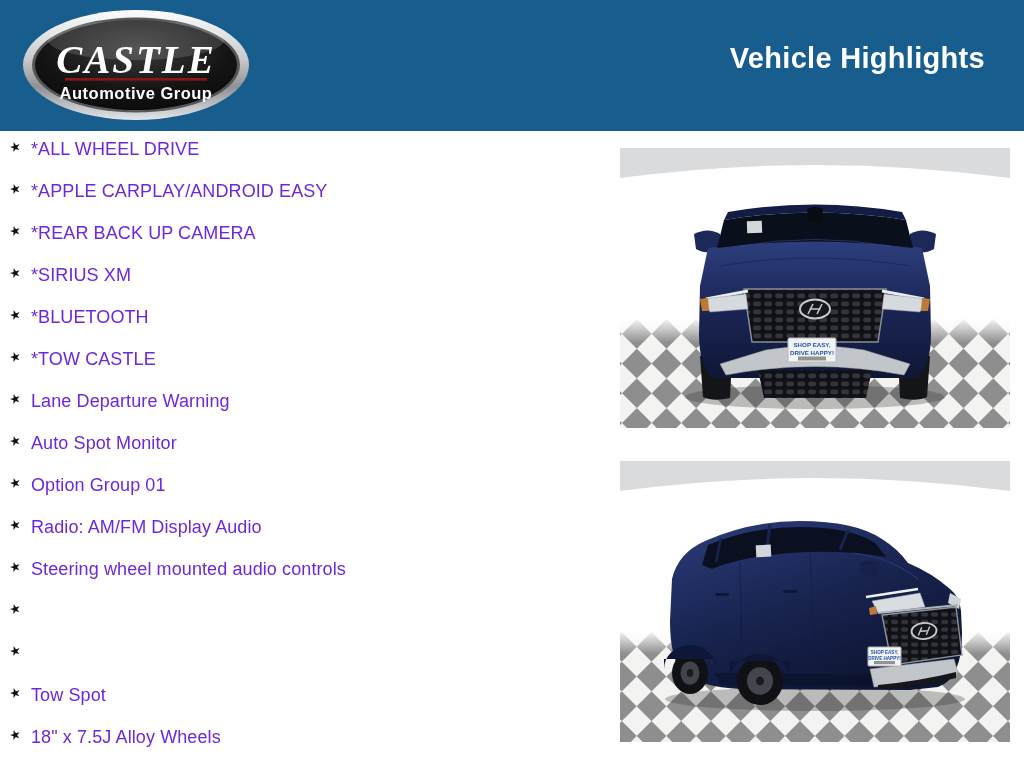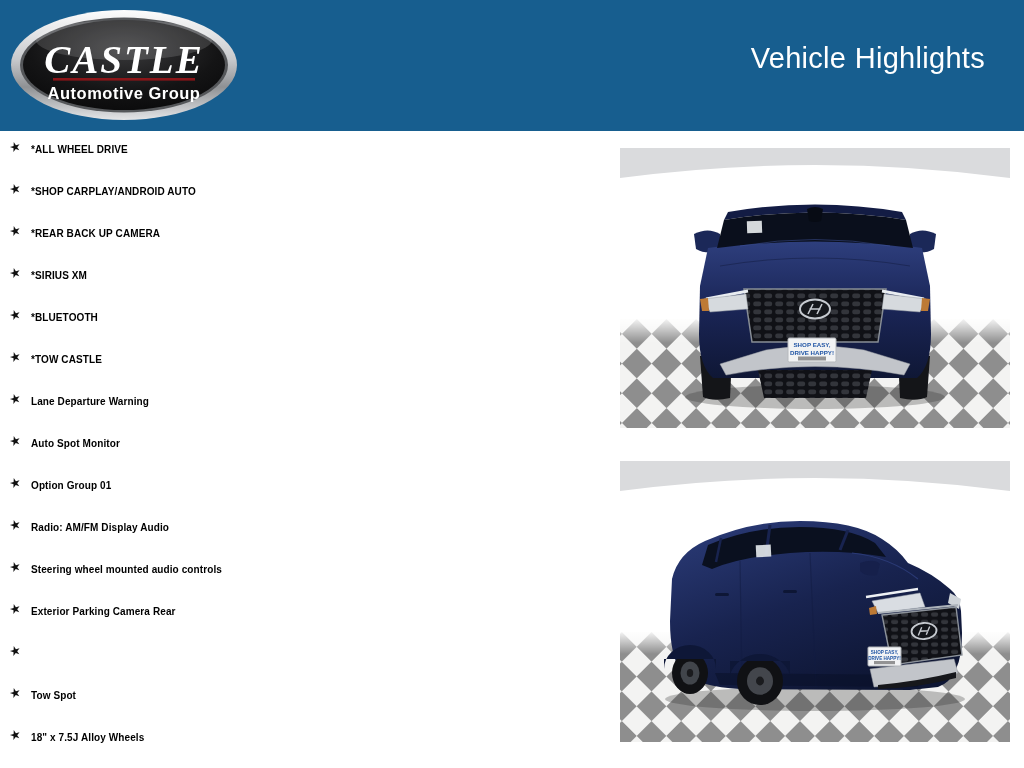--- a/index.html
+++ b/index.html
@@ -8,50 +8,50 @@
     font-family:"Liberation Sans",sans-serif;
     position:relative;overflow:hidden;
   }
   .page{position:absolute;inset:0;width:1024px;height:768px;}
 
   
   .header{
     position:absolute;left:0;top:0;width:1024px;height:131px;
     background:#175e8f;
   }
-  .logo{position:absolute;left:8px;top:7px;width:232px;height:116px;}
+  .logo{position:absolute;left:20px;top:7px;width:232px;height:116px;}
   .logo svg{display:block;width:100%;height:100%;}
   .logo-main{
     font-family:"Liberation Serif",serif;font-style:italic;font-weight:600;
     font-size:39px;letter-spacing:2px;fill:#ffffff;
   }
   .logo-sub{
     font-family:"Liberation Sans",sans-serif;font-weight:bold;
     font-size:16.5px;letter-spacing:.5px;fill:#ffffff;
   }
   .title{
     position:absolute;right:39px;top:42px;margin:0;
-    color:#ffffff;font-size:29px;font-weight:400;letter-spacing:.3px;
+    color:#ffffff;font-size:29px;font-weight:700;letter-spacing:.3px;
     font-family:"Liberation Sans",sans-serif;
   }
 
   
   .features{
     position:absolute;left:8px;top:128px;margin:0;padding:0;
     list-style:none;width:600px;
   }
   .feature{height:42px;display:flex;align-items:center;}
   .star{
     display:inline-block;width:22px;flex:0 0 22px;
     font-size:13px;line-height:13px;color:#111;
     transform:translateY(-4px) rotate(-16deg);
     text-align:left;padding-left:1px;
   }
   .flabel{
-    font-size:10px;font-weight:700;color:#000000;letter-spacing:.1px;
+    font-size:18px;font-weight:400;color:#6d28d9;letter-spacing:.1px;
     white-space:nowrap;
   }
 
   
   .photo{position:absolute;left:620px;width:390px;margin:0;}
   .photo svg{display:block;width:100%;height:100%;}
   #photo1{top:148px;height:280px;}
   #photo2{top:461px;height:281px;}
 
   .plate-text{
@@ -92,21 +92,21 @@
     <h1 class="title">Vehicle Highlights</h1>
   </header>
 
   <ul class="features">
     <li class="feature">
         <span class="star">★</span>
         <span class="flabel">*ALL WHEEL DRIVE</span>
       </li>
     <li class="feature">
         <span class="star">★</span>
-        <span class="flabel">*SHOP CARPLAY/ANDROID AUTO</span>
+        <span class="flabel">*APPLE CARPLAY/ANDROID EASY</span>
       </li>
     <li class="feature">
         <span class="star">★</span>
         <span class="flabel">*REAR BACK UP CAMERA</span>
       </li>
     <li class="feature">
         <span class="star">★</span>
         <span class="flabel">*SIRIUS XM</span>
       </li>
     <li class="feature">
@@ -132,21 +132,20 @@
     <li class="feature">
         <span class="star">★</span>
         <span class="flabel">Radio: AM/FM Display Audio</span>
       </li>
     <li class="feature">
         <span class="star">★</span>
         <span class="flabel">Steering wheel mounted audio controls</span>
       </li>
     <li class="feature">
         <span class="star">★</span>
-        <span class="flabel">Exterior Parking Camera Rear</span>
       </li>
     <li class="feature">
         <span class="star">★</span>
       </li>
     <li class="feature">
         <span class="star">★</span>
         <span class="flabel">Tow Spot</span>
       </li>
     <li class="feature">
         <span class="star">★</span>

